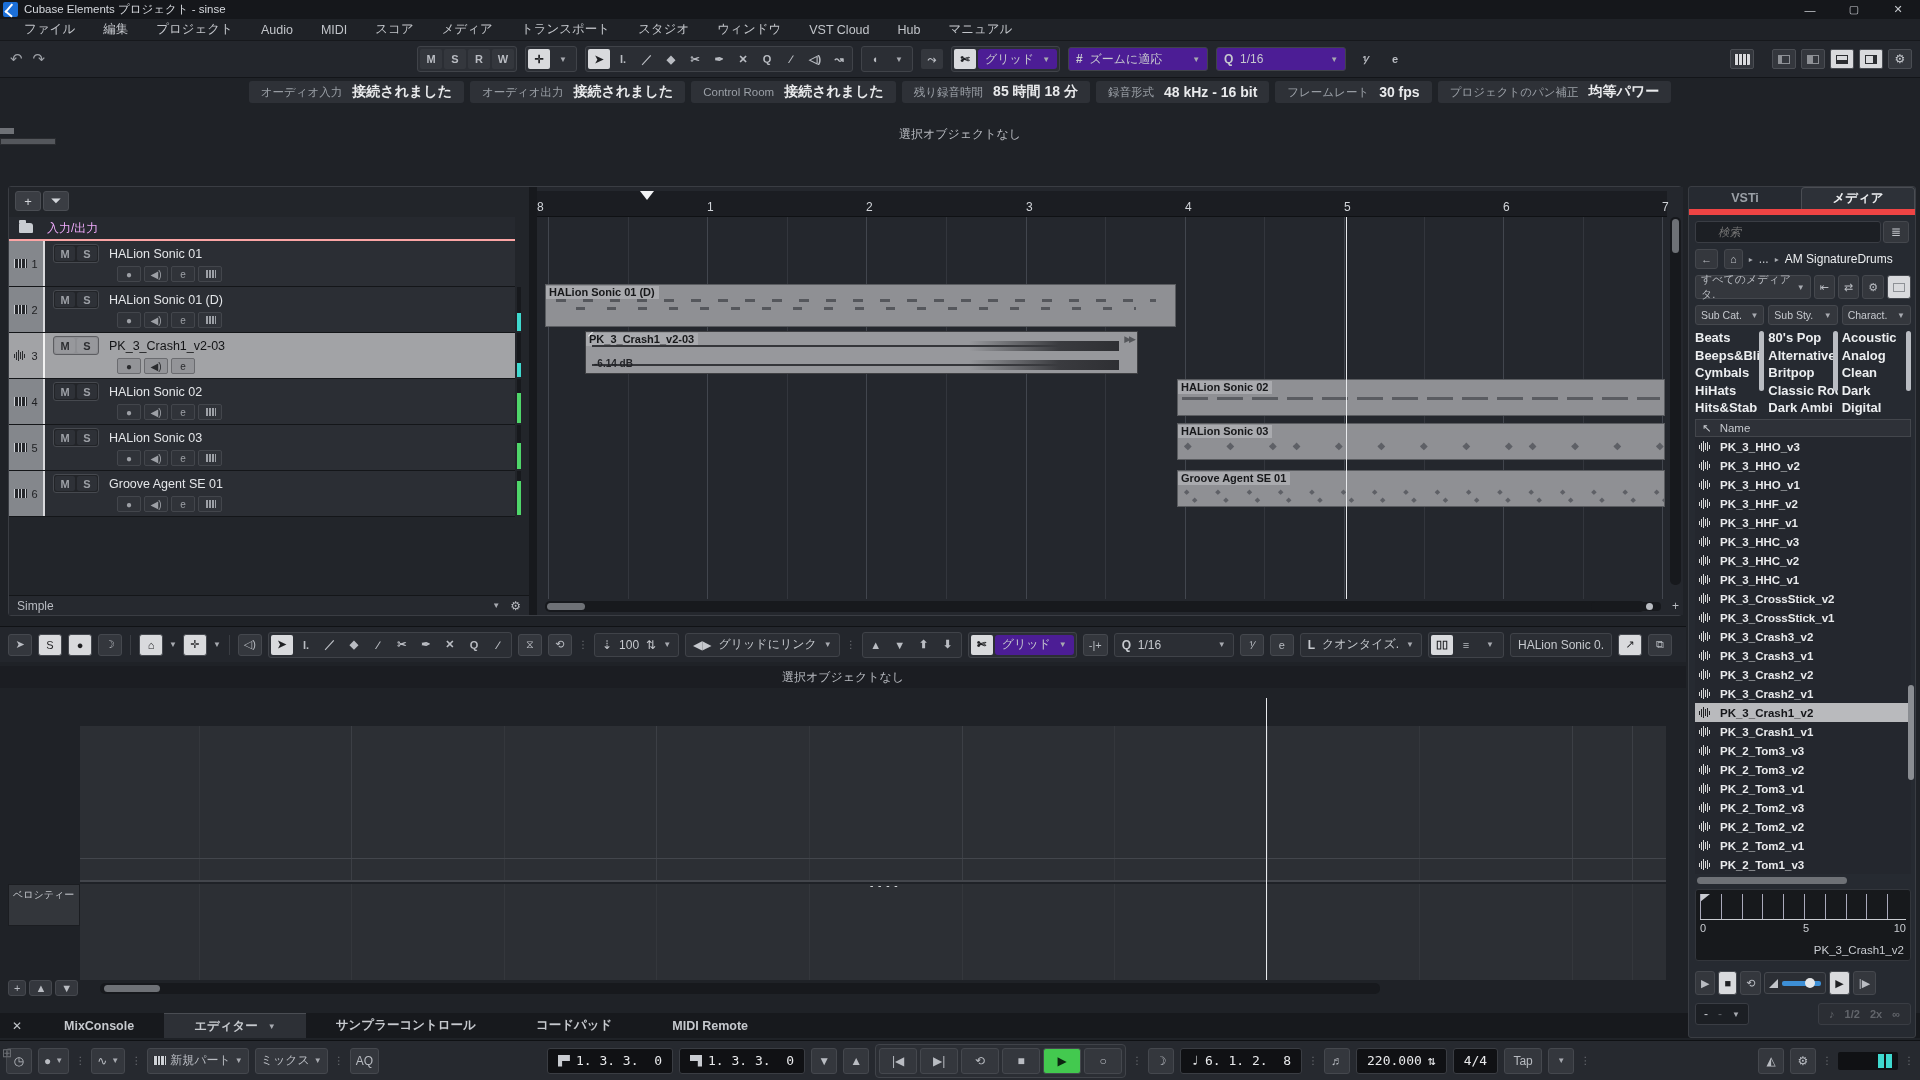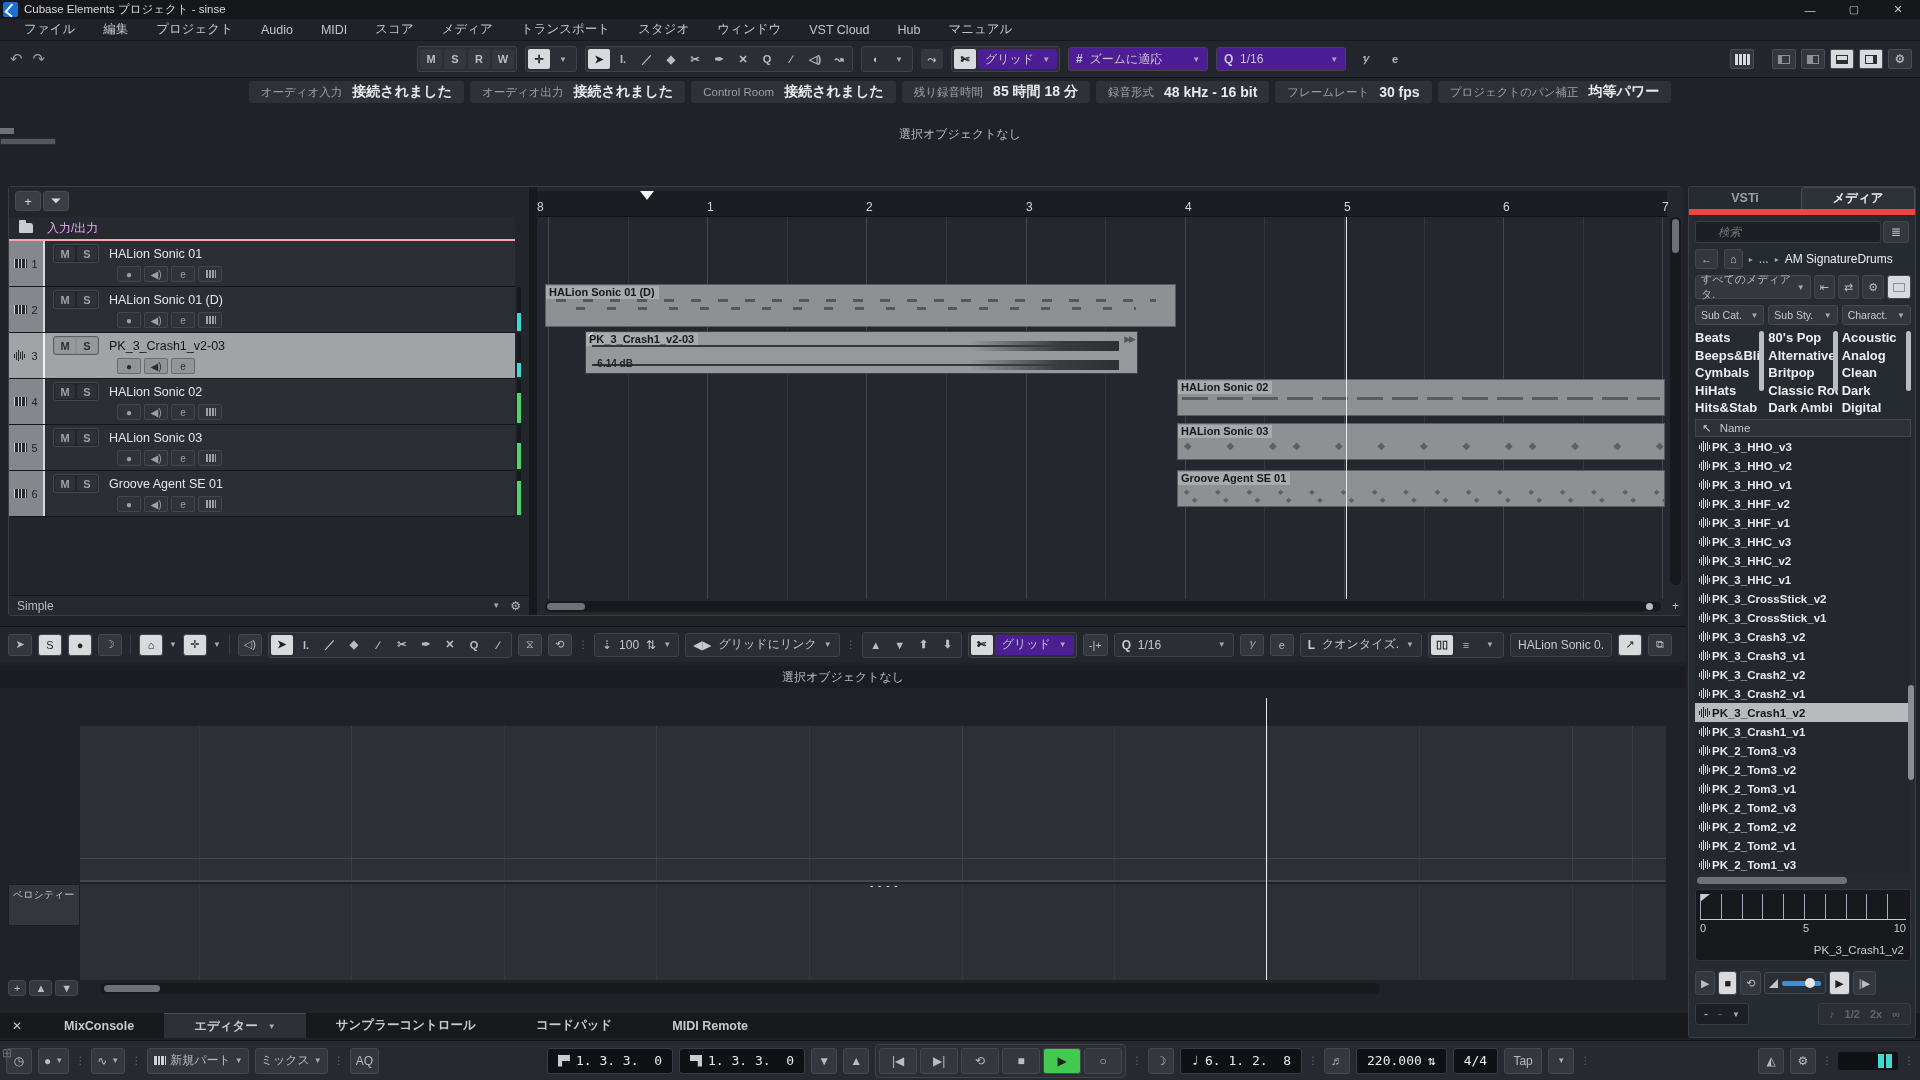--- a/index.html
+++ b/index.html
@@ -189,21 +189,21 @@
   .mini { height:24px; background:#34373d; border:1px solid #45484e; border-radius:3px; display:flex; align-items:center; justify-content:center; color:#b9bcc2; font-size:11px; padding:0 5px; gap:5px; }
   .mini.on { background:#d9dadd; color:#1e1f22; }
   .r-subrow { position:absolute; left:6px; top:118px; width:216px; display:flex; gap:4px; }
   .subdrop { flex:1; height:20px; background:#34373d; border:1px solid #45484e; border-radius:3px; display:flex; align-items:center; justify-content:space-between; padding:0 5px; color:#c6c9ce; font-size:10.5px; }
   .r-cols { position:absolute; left:6px; top:142px; width:216px; height:88px; display:flex; gap:4px; }
   .fcol { flex:1; position:relative; overflow:hidden; }
   .fcol-items div { color:#eceef0; font-weight:bold; font-size:13px; line-height:17.5px; white-space:nowrap; }
   .fcol .sb { position:absolute; right:0; top:2px; width:5px; height:60px; background:#b9bcc2; border-radius:3px; }
   .r-name { position:absolute; left:6px; top:232px; width:216px; height:18px; background:#2e3138; border:1px solid #43464c; color:#c6c9ce; display:flex; align-items:center; gap:8px; padding:0 6px; font-size:11.5px; }
   .r-files { position:absolute; left:6px; top:250px; width:216px; height:437px; background:#24272e; overflow:hidden; }
-  .file-row { display:flex; align-items:center; height:19px; padding-left:4px; }
+  .file-row { display:flex; align-items:center; gap:8px; height:19px; padding-left:4px; }
   .file-row .fn { color:#e9eaec; font-weight:bold; font-size:11.5px; white-space:nowrap; }
   .file-row.selected { background:#b9babd; }
   .file-row.selected .fn { color:#141518; }
   .fw { flex:0 0 13px; }
   .file-row .fw { background:
      linear-gradient(#d8d8d8,#d8d8d8) 0 50%/1px 4px no-repeat,
      linear-gradient(#d8d8d8,#d8d8d8) 2px 50%/1px 8px no-repeat,
      linear-gradient(#d8d8d8,#d8d8d8) 4px 50%/1px 11px no-repeat,
      linear-gradient(#d8d8d8,#d8d8d8) 6px 50%/1px 7px no-repeat,
      linear-gradient(#d8d8d8,#d8d8d8) 8px 50%/1px 9px no-repeat,

